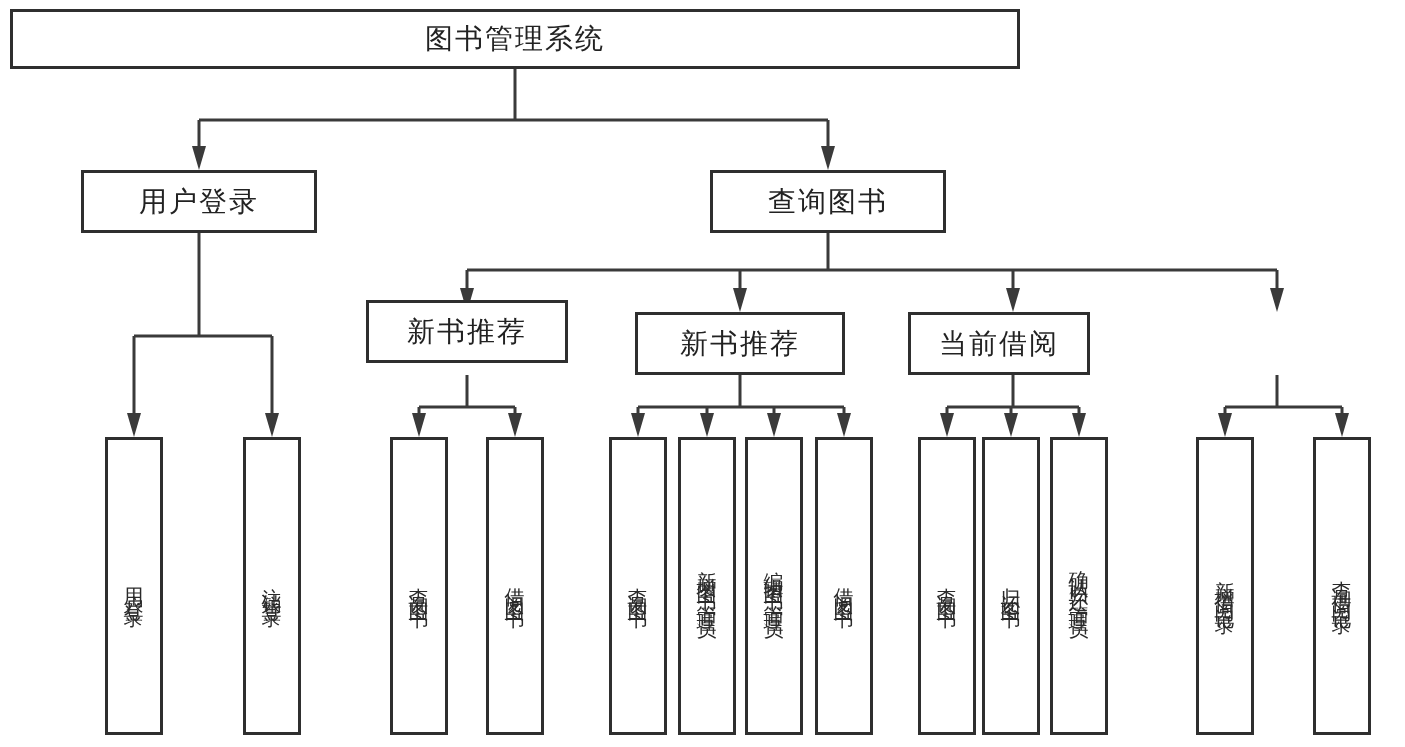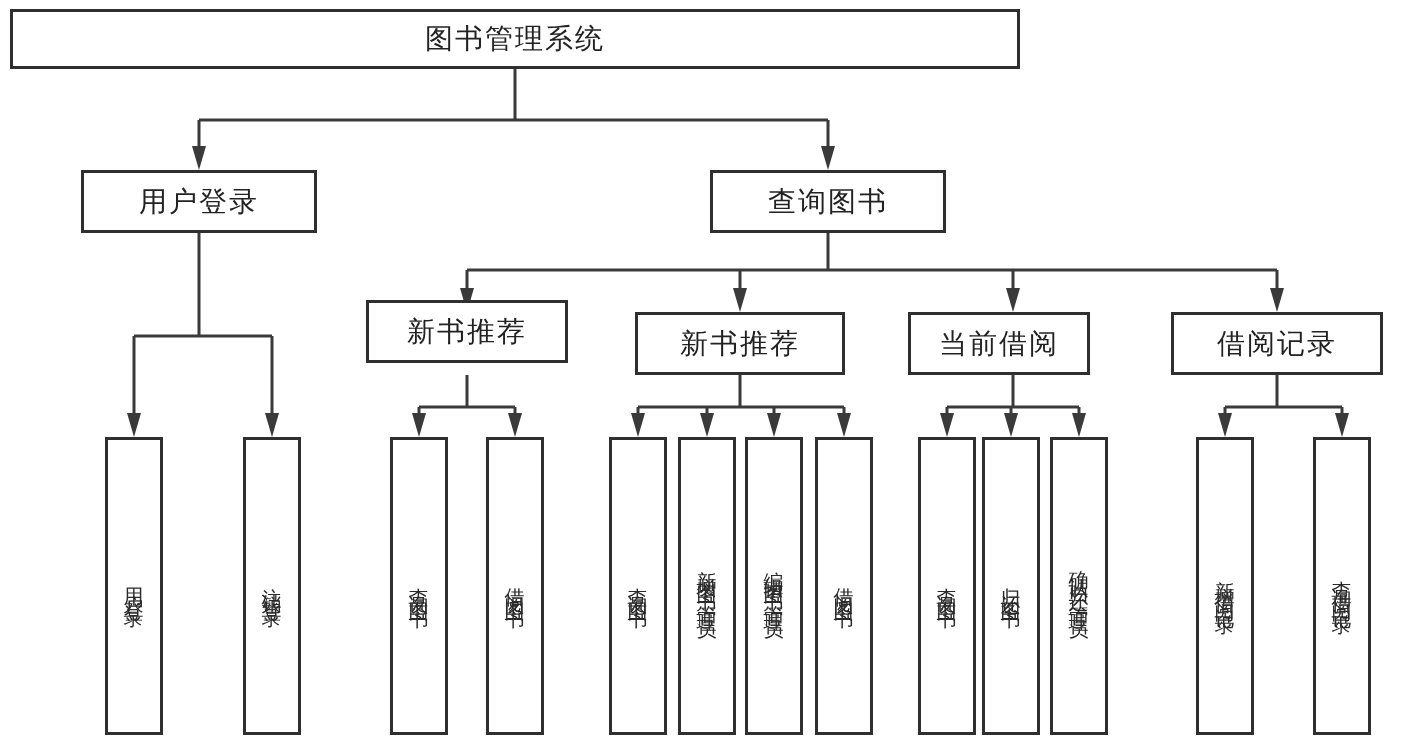--- a/index.html
+++ b/index.html
@@ -120,23 +120,20 @@
 
   <div class="node h lvl" style="left:366px; top:300px; width:202px;">
     <span>新书推荐</span>
   </div>
   <div class="node h lvl" style="left:635px; top:312px; width:210px;">
     <span>新书推荐</span>
   </div>
   <div class="node h lvl" style="left:908px; top:312px; width:182px;">
     <span>当前借阅</span>
   </div>
-  <div class="node h lvl" style="left:1171px; top:312px; width:212px;">
-    <span>借阅记录</span>
-  </div>
 
   <div class="leaf" style="left:105px;">
     <span>用户登录</span>
   </div>
   <div class="leaf" style="left:243px;">
     <span>注销登录</span>
   </div>
   <div class="leaf" style="left:390px;">
     <span>查询图书</span>
   </div>

